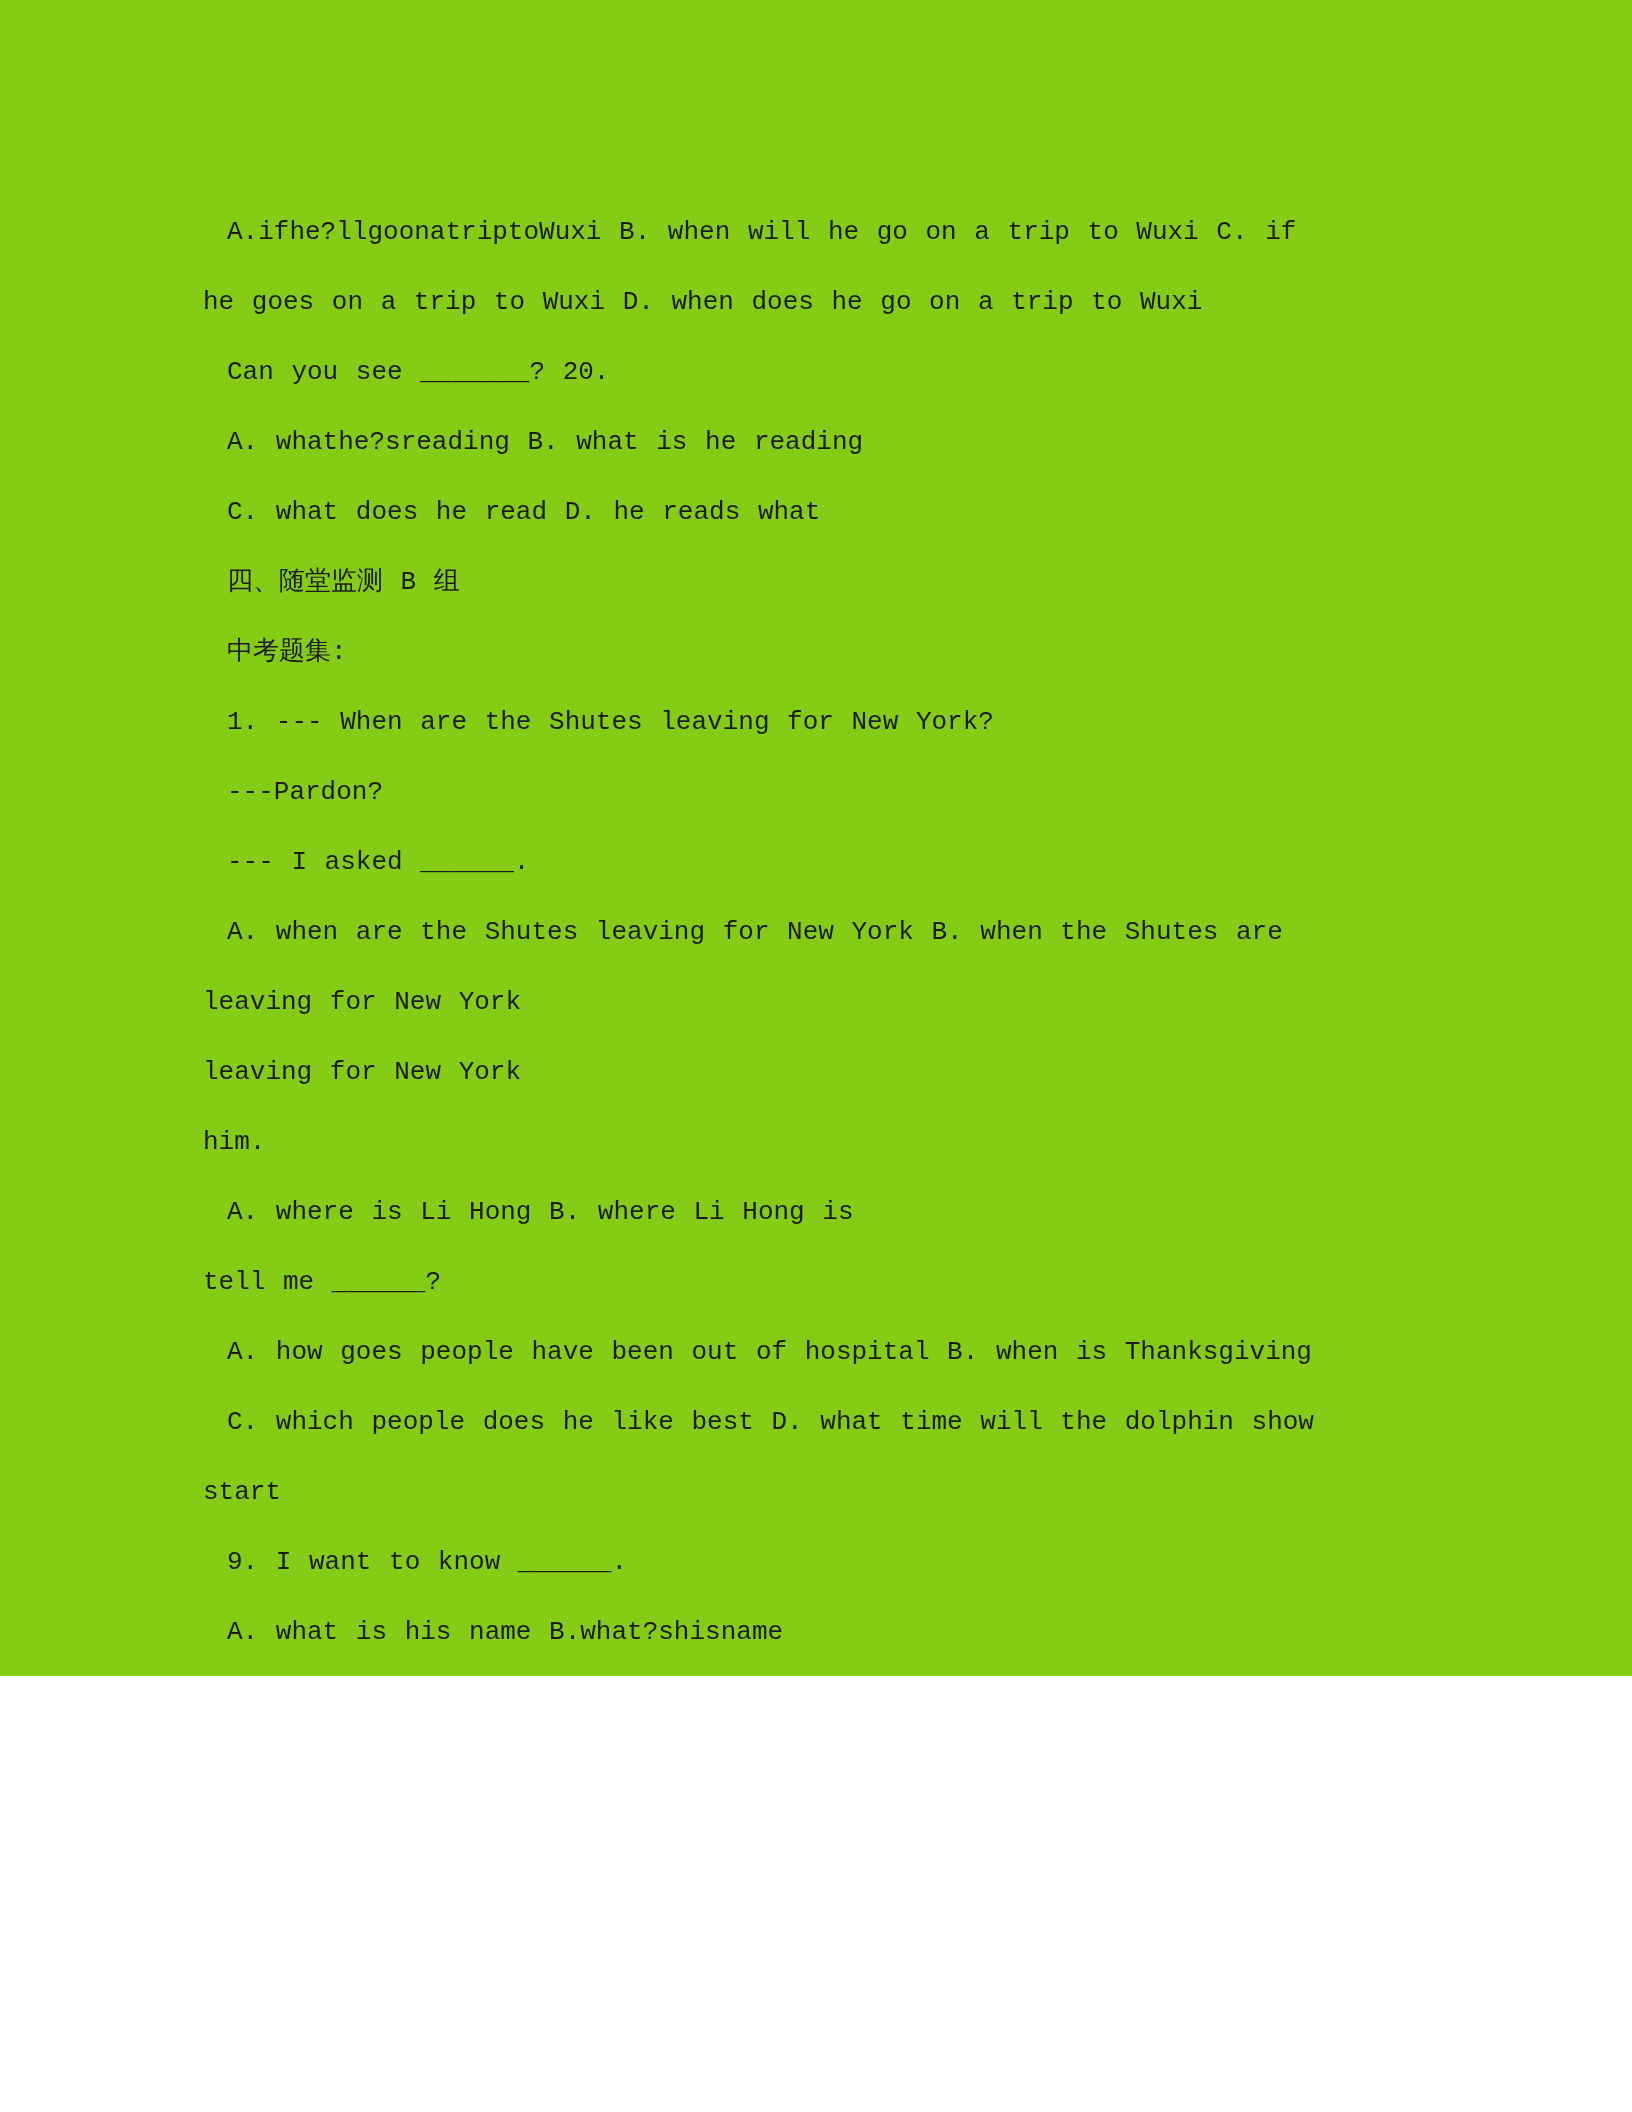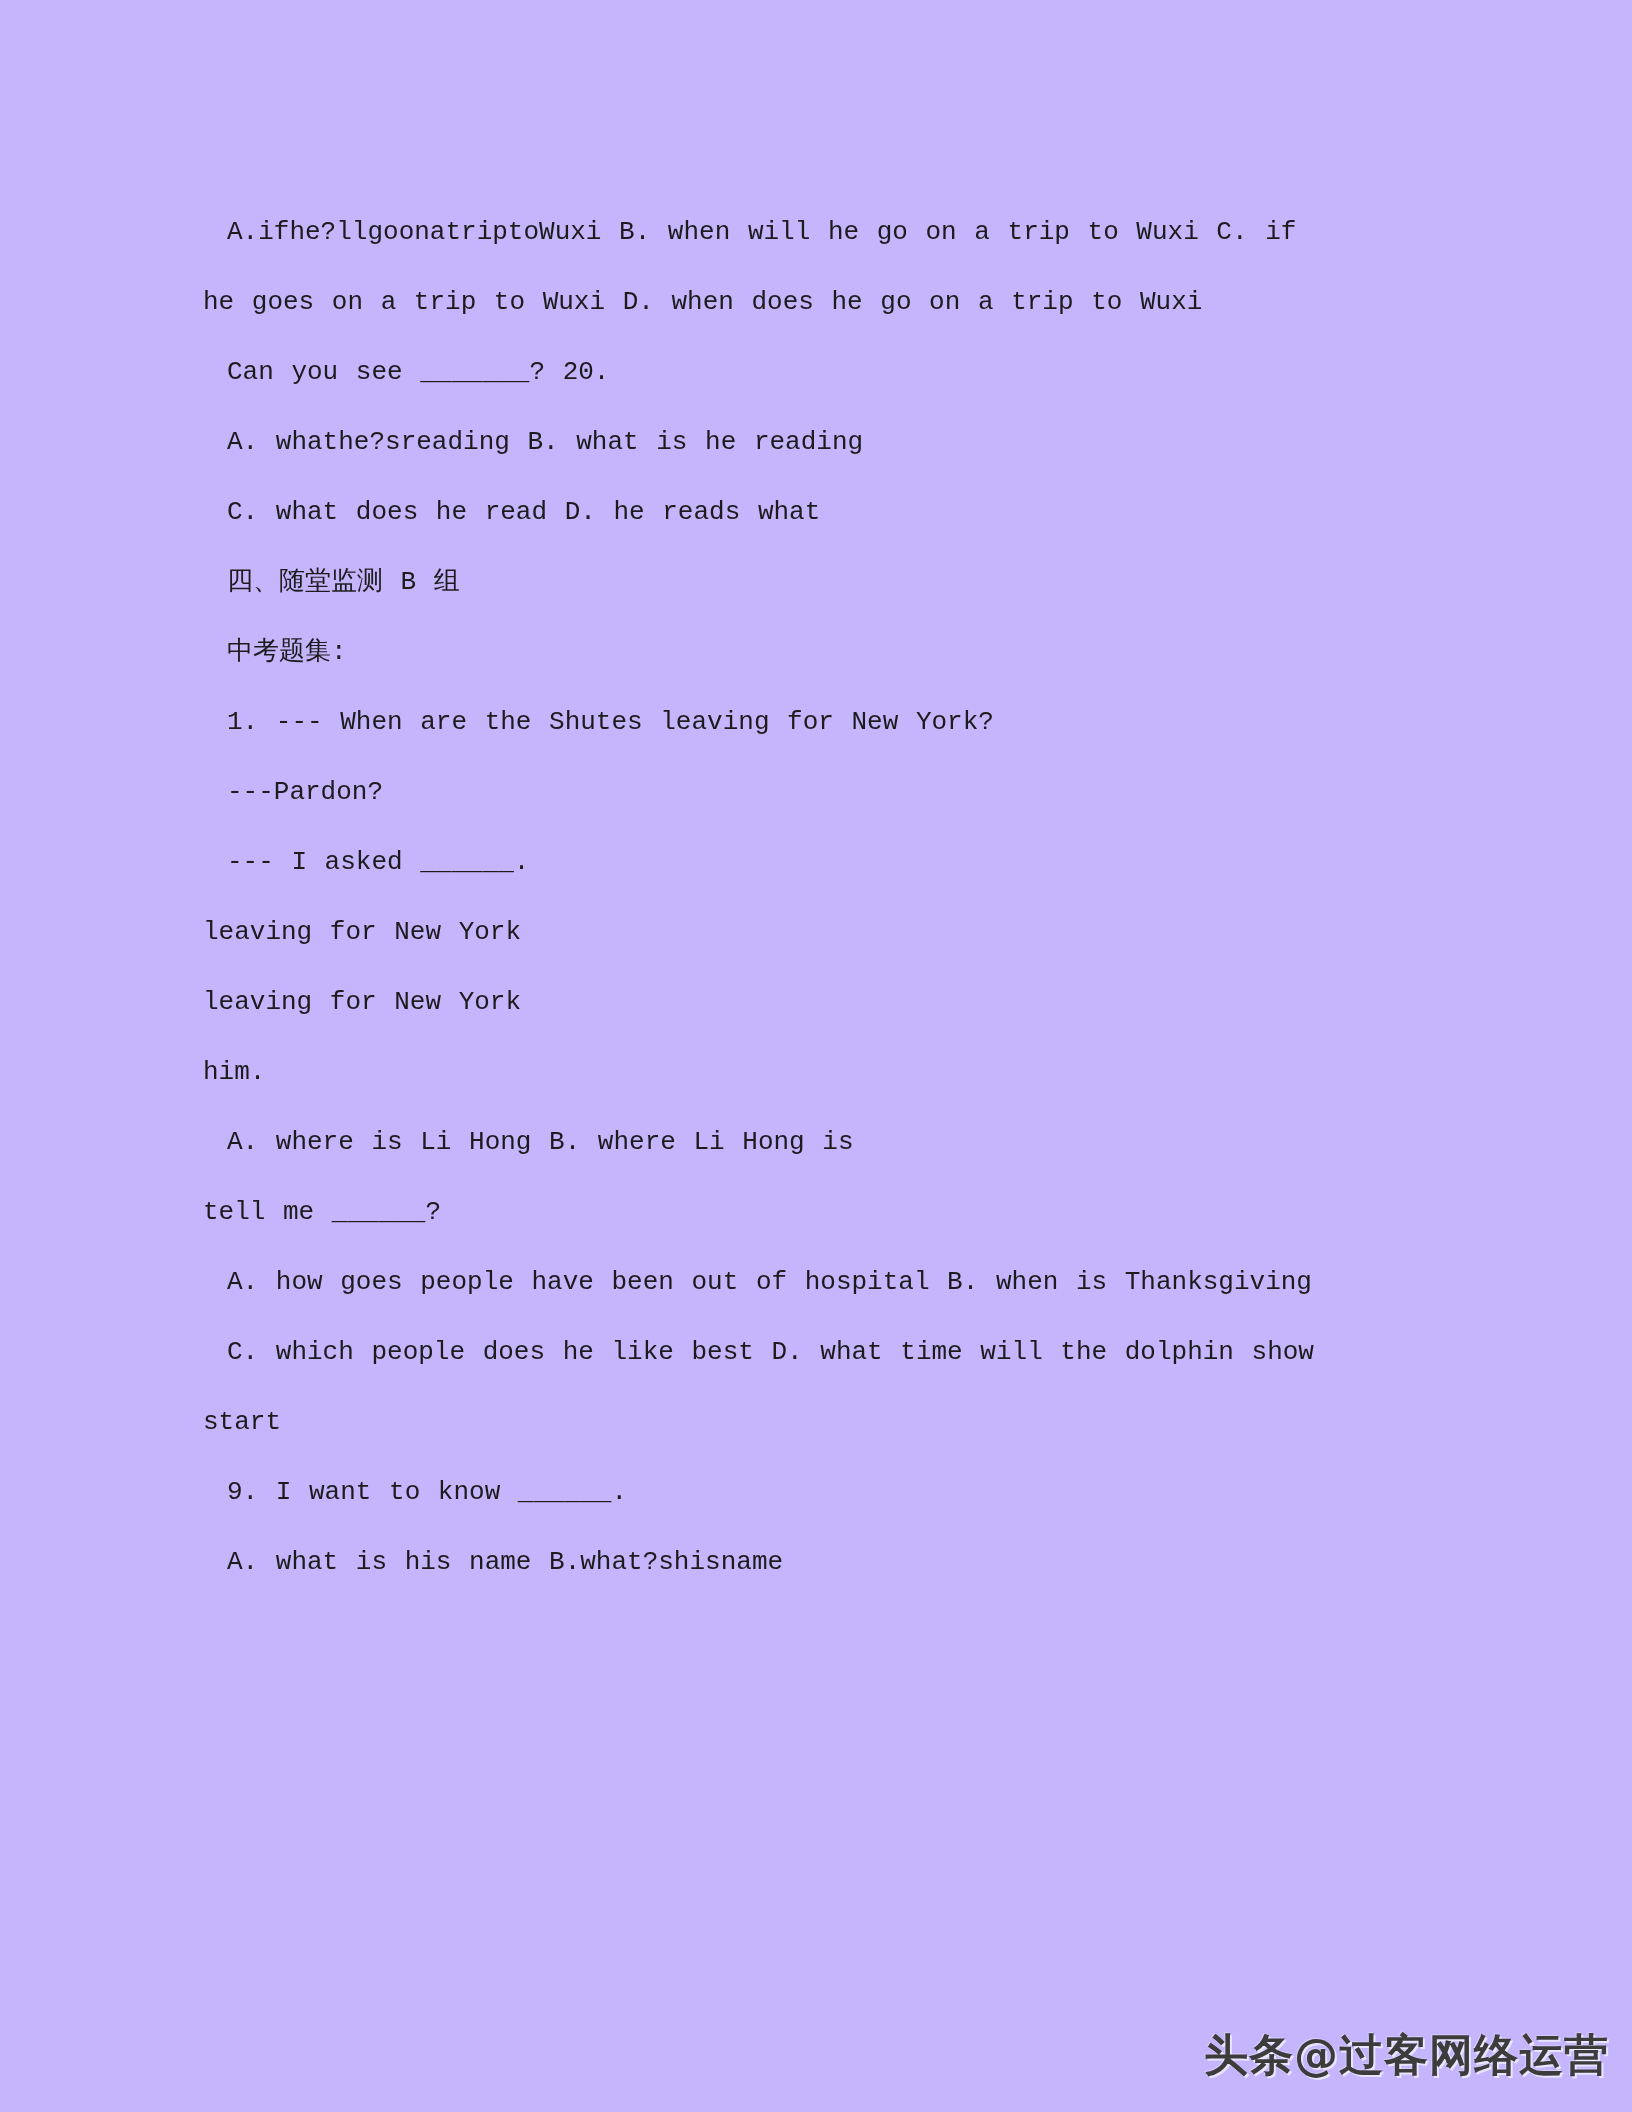--- a/index.html
+++ b/index.html
@@ -3,22 +3,22 @@
 <meta charset="utf-8">
 <style>
   html, body {
     margin: 0;
     padding: 0;
     background: #ffffff;
   }
   .page {
     position: relative;
     width: 1632px;
-    height: 2112px;
-    background: #c4b5fd;
+    height: 1676px;
+    background: #84cc16;
     overflow: hidden;
   }
   .doc {
     position: absolute;
     left: 203px;
     top: 197px;
     width: 1270px;
     font-family: "Liberation Mono", "DejaVu Sans Mono", monospace;
     font-size: 26px;
     line-height: 70px;
@@ -54,20 +54,21 @@
       <div class="line indent">A.ifhe?llgoonatriptoWuxi B. when will he go on a trip to Wuxi C. if</div>
       <div class="line">he goes on a trip to Wuxi D. when does he go on a trip to Wuxi</div>
       <div class="line indent">Can you see _______? 20.</div>
       <div class="line indent">A. whathe?sreading B. what is he reading</div>
       <div class="line indent">C. what does he read D. he reads what</div>
       <div class="line indent">四、随堂监测 B 组</div>
       <div class="line indent">中考题集:</div>
       <div class="line indent">1. --- When are the Shutes leaving for New York?</div>
       <div class="line indent">---Pardon?</div>
       <div class="line indent">--- I asked ______.</div>
+      <div class="line indent">A. when are the Shutes leaving for New York B. when the Shutes are</div>
       <div class="line">leaving for New York</div>
       <div class="line">leaving for New York</div>
       <div class="line">him.</div>
       <div class="line indent">A. where is Li Hong B. where Li Hong is</div>
       <div class="line">tell me ______?</div>
       <div class="line indent">A. how goes people have been out of hospital B. when is Thanksgiving</div>
       <div class="line indent">C. which people does he like best D. what time will the dolphin show</div>
       <div class="line">start</div>
       <div class="line indent">9. I want to know ______.</div>
       <div class="line indent">A. what is his name B.what?shisname</div>

